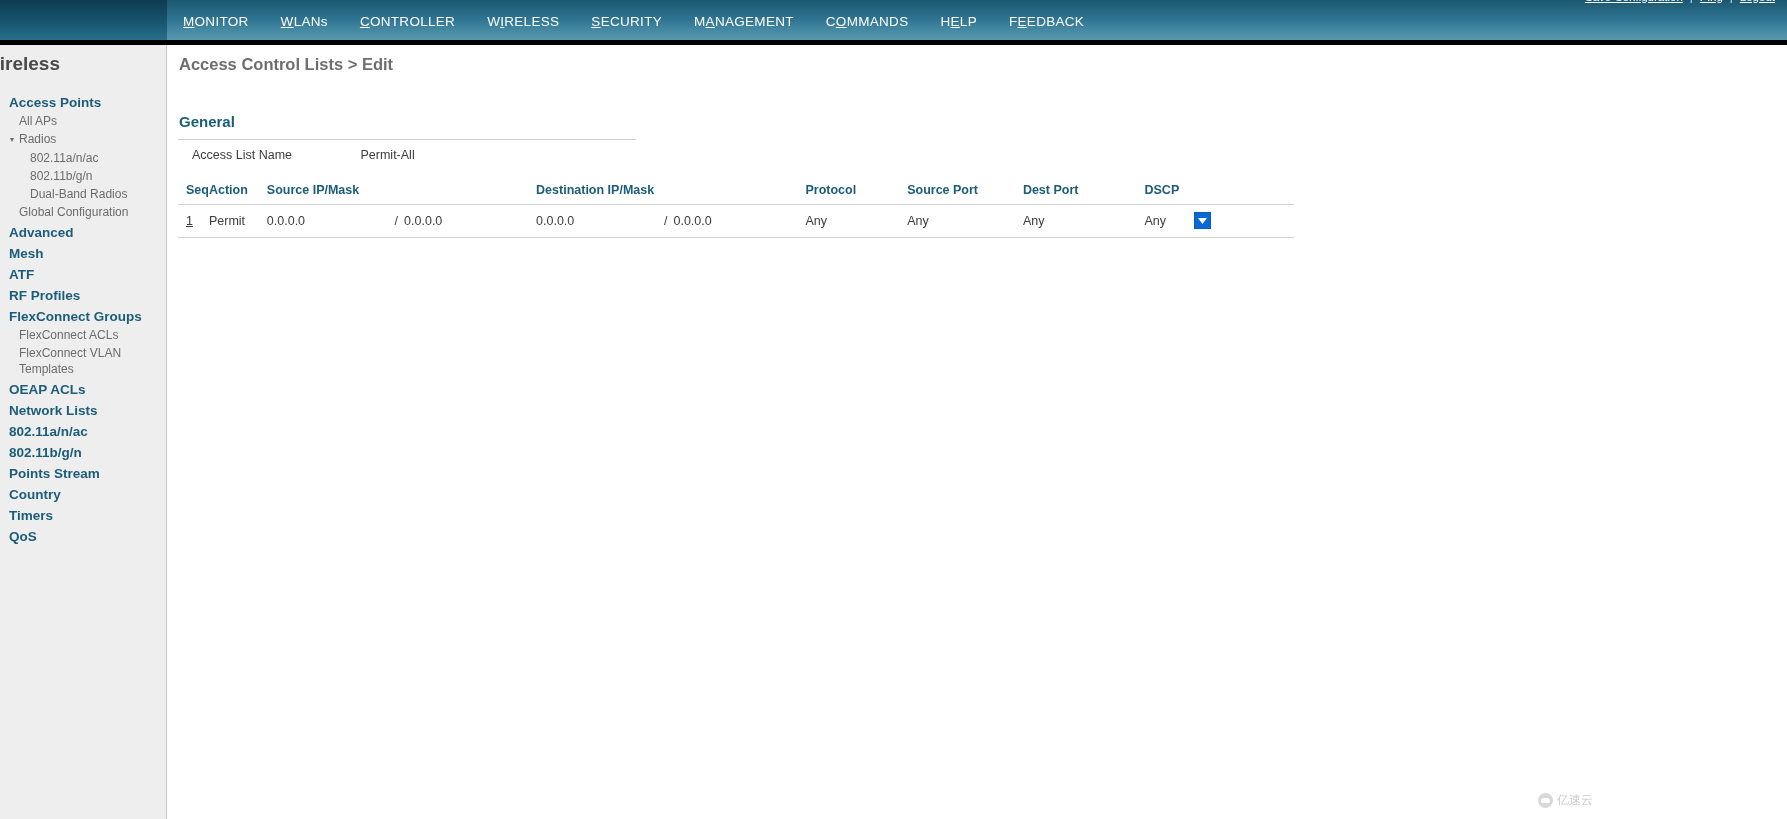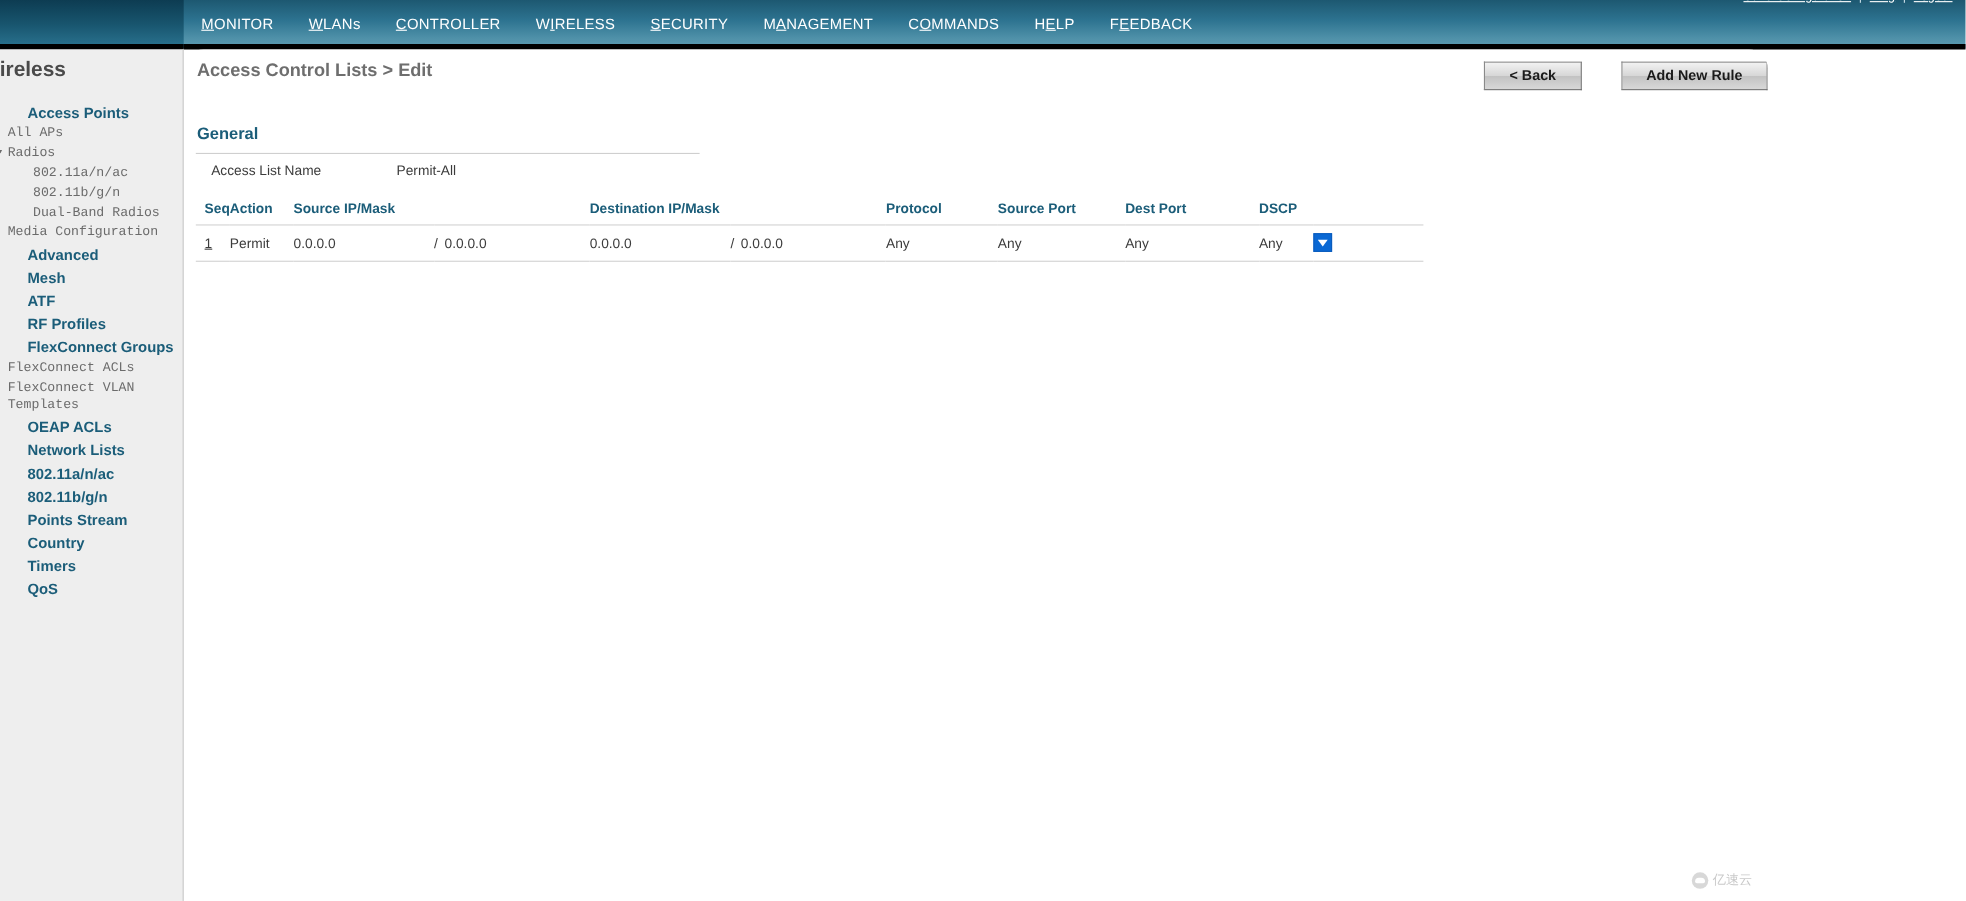--- a/index.html
+++ b/index.html
@@ -151,34 +151,33 @@
   }
   .side-list {
     position: absolute;
     left: 0; top: 46px;
     width: 167px;
   }
   .side-group {
     font-size: 13.5px;
     font-weight: bold;
     color: #1b5d79;
-    padding: 4px 6px 1px 25px;
+    padding: 4px 6px 1px 9px;
     line-height: 16px;
     cursor: pointer;
     white-space: nowrap;
   }
   .side-group.wrap { white-space: normal; width: 175px; }
   .side-sub {
     font-size: 12px;
     color: #6b6b6b;
-    padding: 1px 6px 1px 7px;
+    padding: 1px 6px 1px 19px;
     line-height: 16px;
     cursor: pointer;
     white-space: nowrap;
-    font-family: Liberation Mono, monospace;
   }
   .side-sub.indent2 { padding-left: 30px; }
   .side-sub.wrap { white-space: normal; width: 150px; }
   .side-sub .tri {
     display: inline-block;
     width: 9px;
     color: #6b6b6b;
     font-size: 8px;
     vertical-align: middle;
     margin-left: -9px;
@@ -370,21 +369,21 @@
 
   <div class="sidebar">
     <div class="sidebar-title">Wireless</div>
     <div class="side-list" id="side-root">
         <div class="side-group">Access Points</div>
         <div class="side-sub">All APs</div>
         <div class="side-sub"><span class="tri">▾</span><span>Radios</span></div>
         <div class="side-sub indent2">802.11a/n/ac</div>
         <div class="side-sub indent2">802.11b/g/n</div>
         <div class="side-sub indent2">Dual-Band Radios</div>
-        <div class="side-sub">Media Configuration</div>
+        <div class="side-sub">Global Configuration</div>
         <div class="side-group">Advanced</div>
         <div class="side-group">Mesh</div>
         <div class="side-group">ATF</div>
         <div class="side-group">RF Profiles</div>
         <div class="side-group">FlexConnect Groups</div>
         <div class="side-sub">FlexConnect ACLs</div>
         <div class="side-sub wrap">FlexConnect VLAN Templates</div>
         <div class="side-group">OEAP ACLs</div>
         <div class="side-group">Network Lists</div>
         <div class="side-group">802.11a/n/ac</div>
@@ -393,24 +392,20 @@
         <div class="side-group">Country</div>
         <div class="side-group">Timers</div>
         <div class="side-group">QoS</div>
       </div>
   </div>
 
   <div class="content">
 
     <div class="breadcrumb">Access Control Lists &gt; Edit</div>
 
-    <div class="btn-row">
-      <button class="btn">&lt; Back</button>
-      <button class="btn">Add New Rule</button>
-    </div>
 
     <div class="section-title">General</div>
     <div class="section-underline"></div>
 
     <div class="field-row">
       <span class="field-label">Access List Name</span>
       <span class="field-value">Permit-All</span>
     </div>
 
     <table class="acl-table">

